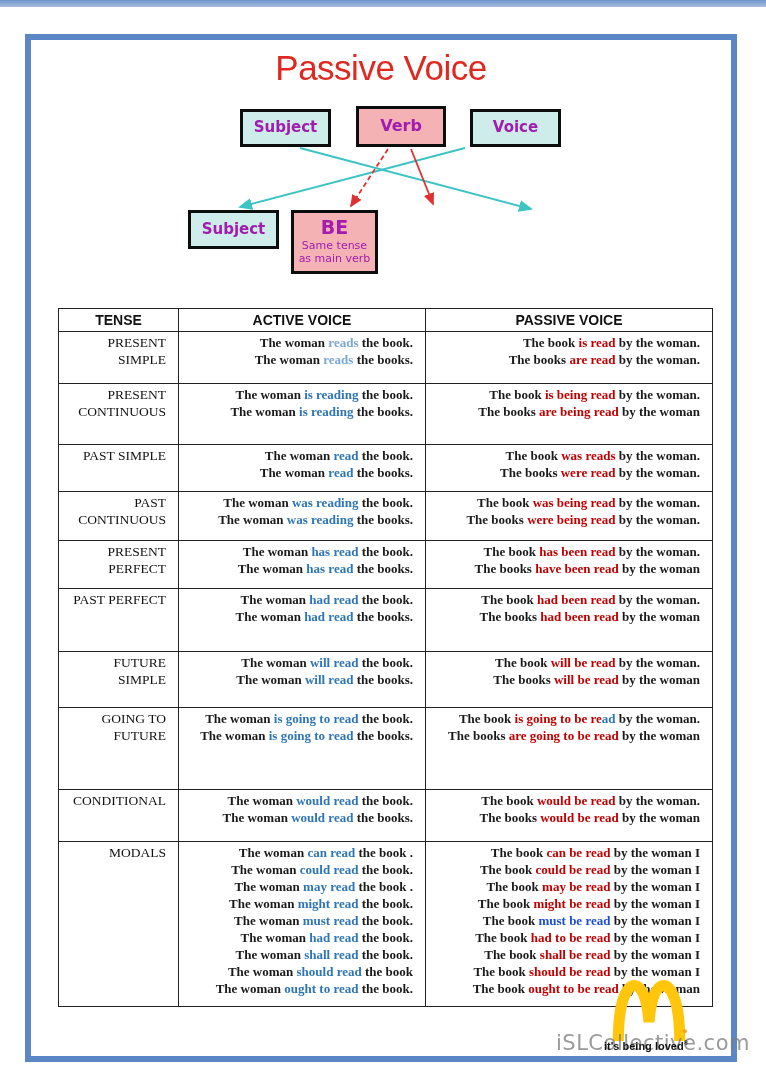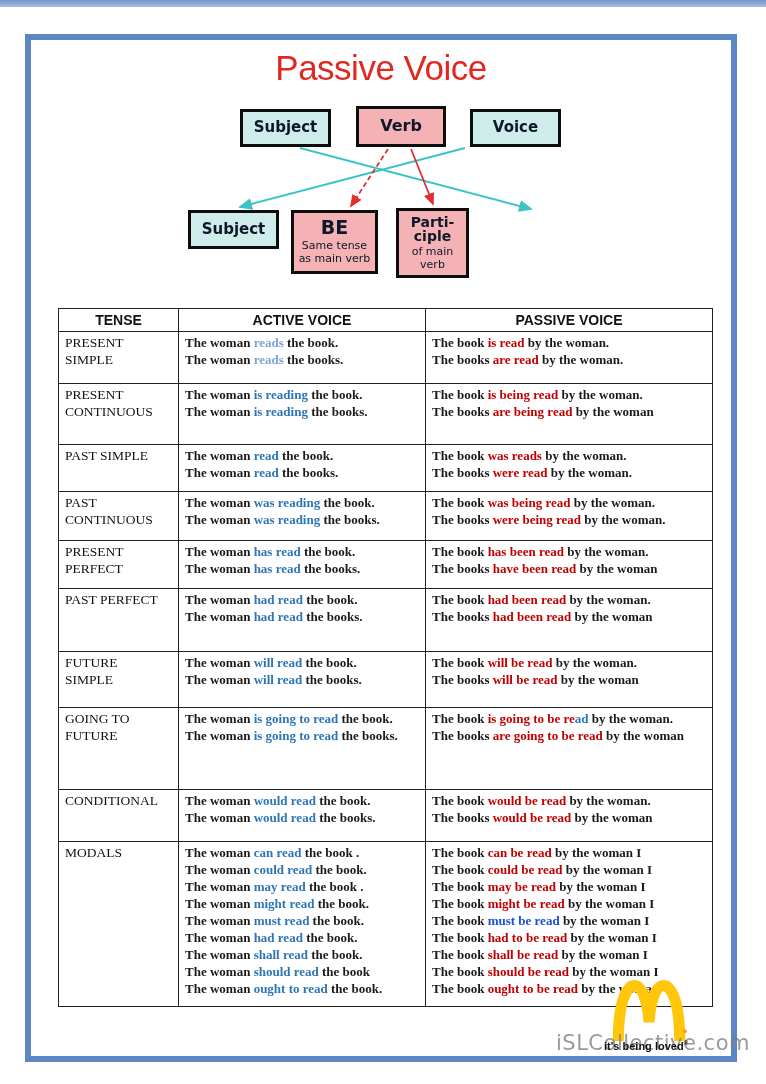--- a/index.html
+++ b/index.html
@@ -10,38 +10,38 @@
              background:linear-gradient(#6f94cc,#a9bede);}
   .frame{position:absolute;left:25px;top:34px;width:712px;height:1028px;
          border:6px solid #5b87c6;box-sizing:border-box;background:#fff;}
   .title{position:absolute;left:25px;top:48px;width:712px;margin:0;text-align:center;
          font-family:"Liberation Sans",sans-serif;font-weight:400;font-size:35px;
          color:#e02720;letter-spacing:-0.5px;}
 
   
   .box{position:absolute;border:3px solid #0d0d0d;box-sizing:border-box;
        display:flex;flex-direction:column;align-items:center;justify-content:center;
-       font-family:"DejaVu Sans",sans-serif;font-weight:bold;color:#0f172a;text-align:center;
+       font-family:"DejaVu Sans",sans-serif;font-weight:bold;color:#a21caf;text-align:center;
        line-height:1.05;z-index:2;}
   .box .sub{font-weight:400;font-size:11px;line-height:1.15;margin-top:2px;padding:0 3px;}
   #b-subj-top{left:240px;top:109px;width:91px;height:38px;font-size:15px;}
   #b-verb    {left:356px;top:106px;width:90px;height:41px;font-size:16px;}
   #b-obj     {left:470px;top:109px;width:91px;height:38px;font-size:15px;}
   #b-subj-bot{left:188px;top:210px;width:91px;height:39px;font-size:15px;}
   #b-be      {left:291px;top:210px;width:87px;height:64px;font-size:19px;}
   #b-part    {left:396px;top:208px;width:73px;height:70px;font-size:14px;}
   #b-part .lbl{padding:0 6px;}
   #b-agent   {left:483px;top:212px;width:130px;height:36px;font-size:15px;}
   .arrows{position:absolute;left:0;top:0;width:766px;height:300px;pointer-events:none;z-index:1;}
 
   
   table.grid{position:absolute;left:58px;top:308px;width:654px;border-collapse:collapse;
              table-layout:fixed;z-index:1;}
   table.grid td,table.grid th{border:1px solid #222;vertical-align:top;box-sizing:border-box;
-             padding:2px 12px 2px 6px;}
+             padding:2px 12px 2px 6px;text-align:right;}
   table.grid th{font-family:"Liberation Sans",sans-serif;font-weight:bold;font-size:14px;
              text-align:center;padding:3px 2px;color:#111;}
   col.c-tense{width:120px;} col.c-active{width:247px;} col.c-passive{width:287px;}
   .tense-line{font-family:"Liberation Serif",serif;font-size:13.5px;line-height:17px;color:#111;}
   .sentence{font-family:"Liberation Serif",serif;font-weight:bold;font-size:13px;
             line-height:17px;color:#1a1a1a;}
 
   
   .logo{position:absolute;left:608px;top:979px;z-index:6;}
   .tagline{position:absolute;left:604px;top:1040px;width:130px;z-index:8;
@@ -84,24 +84,20 @@
   <div class="box" id="b-obj" style="background: rgb(205, 236, 234);">
     <span class="lbl">Voice</span>
   </div>
   <div class="box" id="b-subj-bot" style="background: rgb(205, 236, 234);">
     <span class="lbl">Subject</span>
   </div>
   <div class="box" id="b-be" style="background: rgb(245, 178, 181);">
     <span class="lbl">BE</span>
     <span class="sub">Same tense as main verb</span>
   </div>
-  <div class="box" id="b-part" style="background: rgb(245, 178, 181);">
-    <span class="lbl">Parti-ciple</span>
-    <span class="sub">of main verb</span>
-  </div>
 
   <table class="grid">
     <colgroup>
         <col class="c-tense">
         <col class="c-active">
         <col class="c-passive">
       </colgroup>
     <thead>
         <tr>
           <th>TENSE</th>

